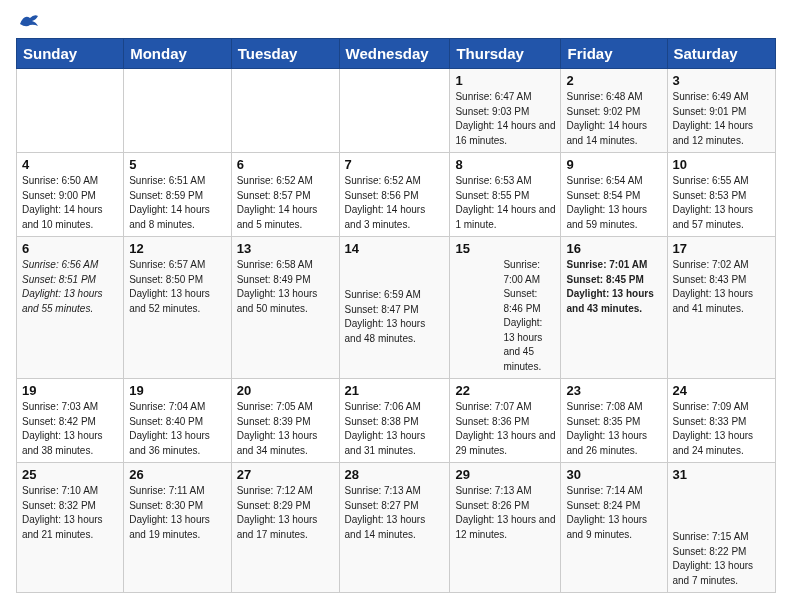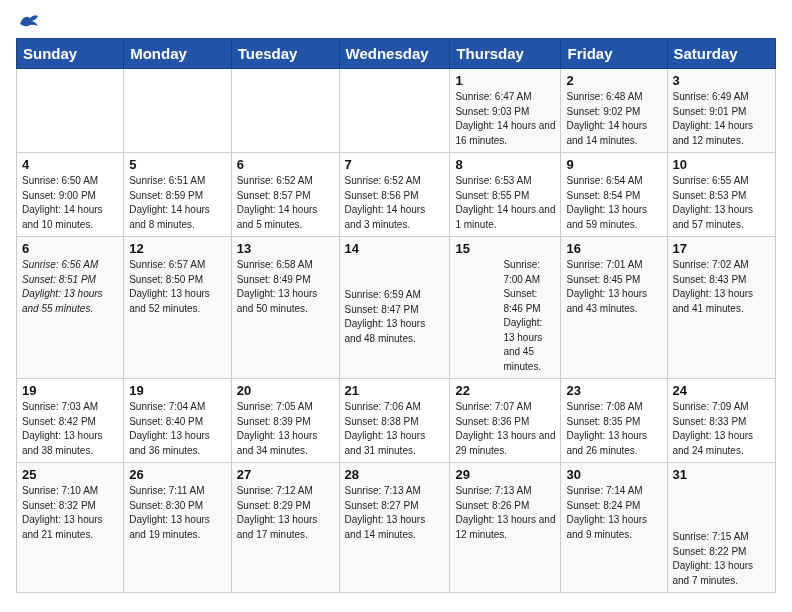--- a/index.html
+++ b/index.html
@@ -217,21 +217,21 @@
 Daylight: 13 hours and 48 minutes.</div>
         </td>
         <td>
           <div class="day-number">15</div>
           <div class="day-info" style="white-space: pre-line; margin-left: 48px;">Sunrise: 7:00 AM
 Sunset: 8:46 PM
 Daylight: 13 hours and 45 minutes.</div>
         </td>
         <td>
           <div class="day-number">16</div>
-          <div class="day-info" style="white-space: pre-line;">Sunrise: 7:01 AM
+          <div class="day-info" style="white-space: pre-line; font-weight: bold;">Sunrise: 7:01 AM
 Sunset: 8:45 PM
 Daylight: 13 hours and 43 minutes.</div>
         </td>
         <td>
           <div class="day-number">17</div>
           <div class="day-info" style="white-space: pre-line;">Sunrise: 7:02 AM
 Sunset: 8:43 PM
 Daylight: 13 hours and 41 minutes.</div>
         </td>
       </tr>

